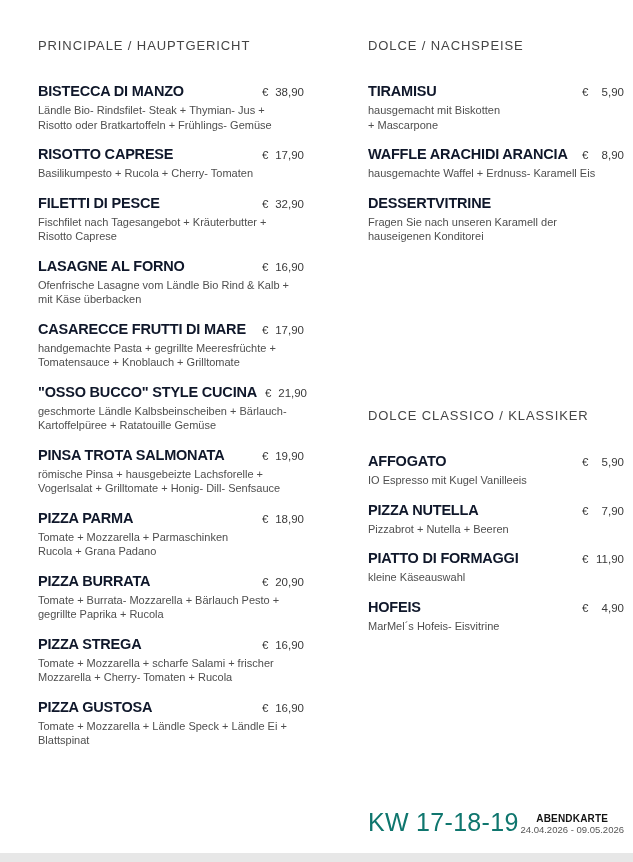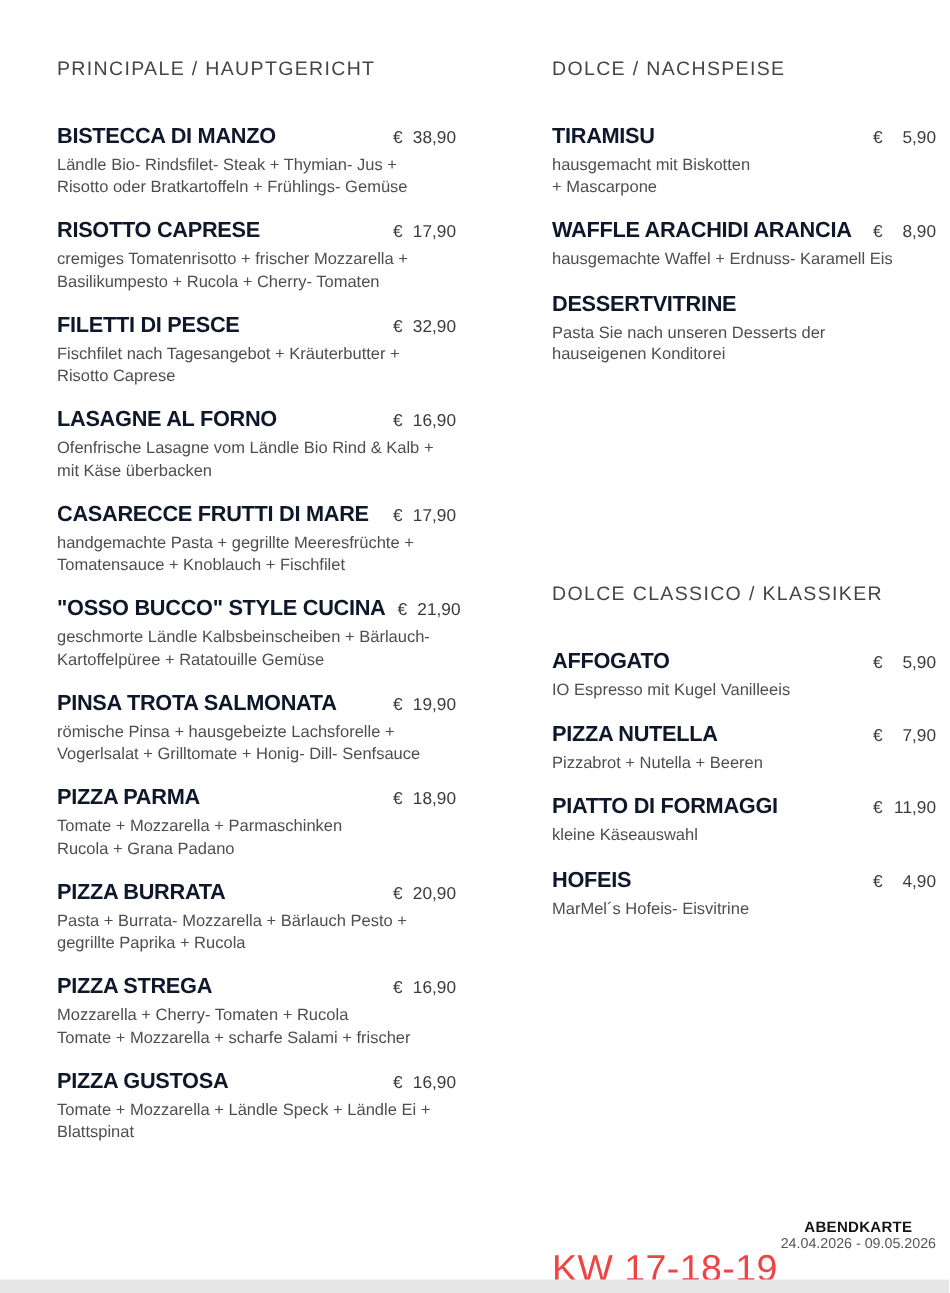--- a/index.html
+++ b/index.html
@@ -8,21 +8,21 @@
     position: relative;
     width: 633px;
     height: 862px;
     background: #ffffff;
     font-family: "Liberation Sans", sans-serif;
     overflow: hidden;
   }
   .col { position: absolute; }
   .col-left { left: 38px; top: 38px; width: 266px; }
   .col-dolce { left: 368px; top: 38px; width: 256px; }
-  .col-classico { left: 368px; top: 388px; width: 256px; }
+  .col-classico { left: 368px; top: 408px; width: 256px; }
   .section-header {
     font-size: 13px;
     color: #454545;
     letter-spacing: 0.9px;
     font-weight: 400;
     white-space: nowrap;
   }
   .items { margin-top: 29px; }
   .item { margin-bottom: 13px; }
   .item-row {
@@ -51,24 +51,24 @@
   .item-desc {
     margin-top: 3px;
     font-size: 11px;
     color: #4e4e4e;
     line-height: 14.5px;
   }
   .desc-line { min-height: 0; }
   .kw-label {
     position: absolute;
     left: 368px;
-    top: 832px;
+    top: 808px;
     font-size: 25px;
     letter-spacing: 0.3px;
-    color: #ef4444;
+    color: #0f766e;
     white-space: nowrap;
   }
   .card-info {
     position: absolute;
     right: 9px;
     top: 813px;
     text-align: center;
   }
   .card-name {
     font-size: 10px;
@@ -115,21 +115,20 @@
 
       <div class="item">
         <div class="item-row">
           <span class="item-name">RISOTTO CAPRESE</span>
           <span class="item-price">
               <span>€</span>
               <span>17,90</span>
             </span>
         </div>
         <div class="item-desc">
-          <div class="desc-line">cremiges Tomatenrisotto + frischer Mozzarella +</div>
           <div class="desc-line">Basilikumpesto + Rucola + Cherry- Tomaten</div>
         </div>
       </div>
 
       <div class="item">
         <div class="item-row">
           <span class="item-name">FILETTI DI PESCE</span>
           <span class="item-price">
               <span>€</span>
               <span>32,90</span>
@@ -158,21 +157,21 @@
       <div class="item">
         <div class="item-row">
           <span class="item-name">CASARECCE FRUTTI DI MARE</span>
           <span class="item-price">
               <span>€</span>
               <span>17,90</span>
             </span>
         </div>
         <div class="item-desc">
           <div class="desc-line">handgemachte Pasta + gegrillte Meeresfrüchte +</div>
-          <div class="desc-line">Tomatensauce + Knoblauch + Fischfilet</div>
+          <div class="desc-line">Tomatensauce + Knoblauch + Grilltomate</div>
         </div>
       </div>
 
       <div class="item">
         <div class="item-row">
           <span class="item-name">"OSSO BUCCO" STYLE CUCINA</span>
           <span class="item-price">
               <span>€</span>
               <span>21,90</span>
             </span>
@@ -213,36 +212,36 @@
 
       <div class="item">
         <div class="item-row">
           <span class="item-name">PIZZA BURRATA</span>
           <span class="item-price">
               <span>€</span>
               <span>20,90</span>
             </span>
         </div>
         <div class="item-desc">
-          <div class="desc-line">Pasta + Burrata- Mozzarella + Bärlauch Pesto +</div>
+          <div class="desc-line">Tomate + Burrata- Mozzarella + Bärlauch Pesto +</div>
           <div class="desc-line">gegrillte Paprika + Rucola</div>
         </div>
       </div>
 
       <div class="item">
         <div class="item-row">
           <span class="item-name">PIZZA STREGA</span>
           <span class="item-price">
               <span>€</span>
               <span>16,90</span>
             </span>
         </div>
         <div class="item-desc">
+          <div class="desc-line">Tomate + Mozzarella + scharfe Salami + frischer</div>
           <div class="desc-line">Mozzarella + Cherry- Tomaten + Rucola</div>
-          <div class="desc-line">Tomate + Mozzarella + scharfe Salami + frischer</div>
         </div>
       </div>
 
       <div class="item">
         <div class="item-row">
           <span class="item-name">PIZZA GUSTOSA</span>
           <span class="item-price">
               <span>€</span>
               <span>16,90</span>
             </span>
@@ -289,21 +288,21 @@
 
       <div class="item">
         <div class="item-row">
           <span class="item-name">DESSERTVITRINE</span>
           <span class="item-price">
               <span></span>
               <span></span>
             </span>
         </div>
         <div class="item-desc">
-          <div class="desc-line">Pasta Sie nach unseren Desserts der</div>
+          <div class="desc-line">Fragen Sie nach unseren Karamell der</div>
           <div class="desc-line">hauseigenen Konditorei</div>
         </div>
       </div>
 
     </div>
   </div>
 
   <div class="col col-classico">
     <div class="section-header">DOLCE CLASSICO / KLASSIKER</div>
     <div class="items">

